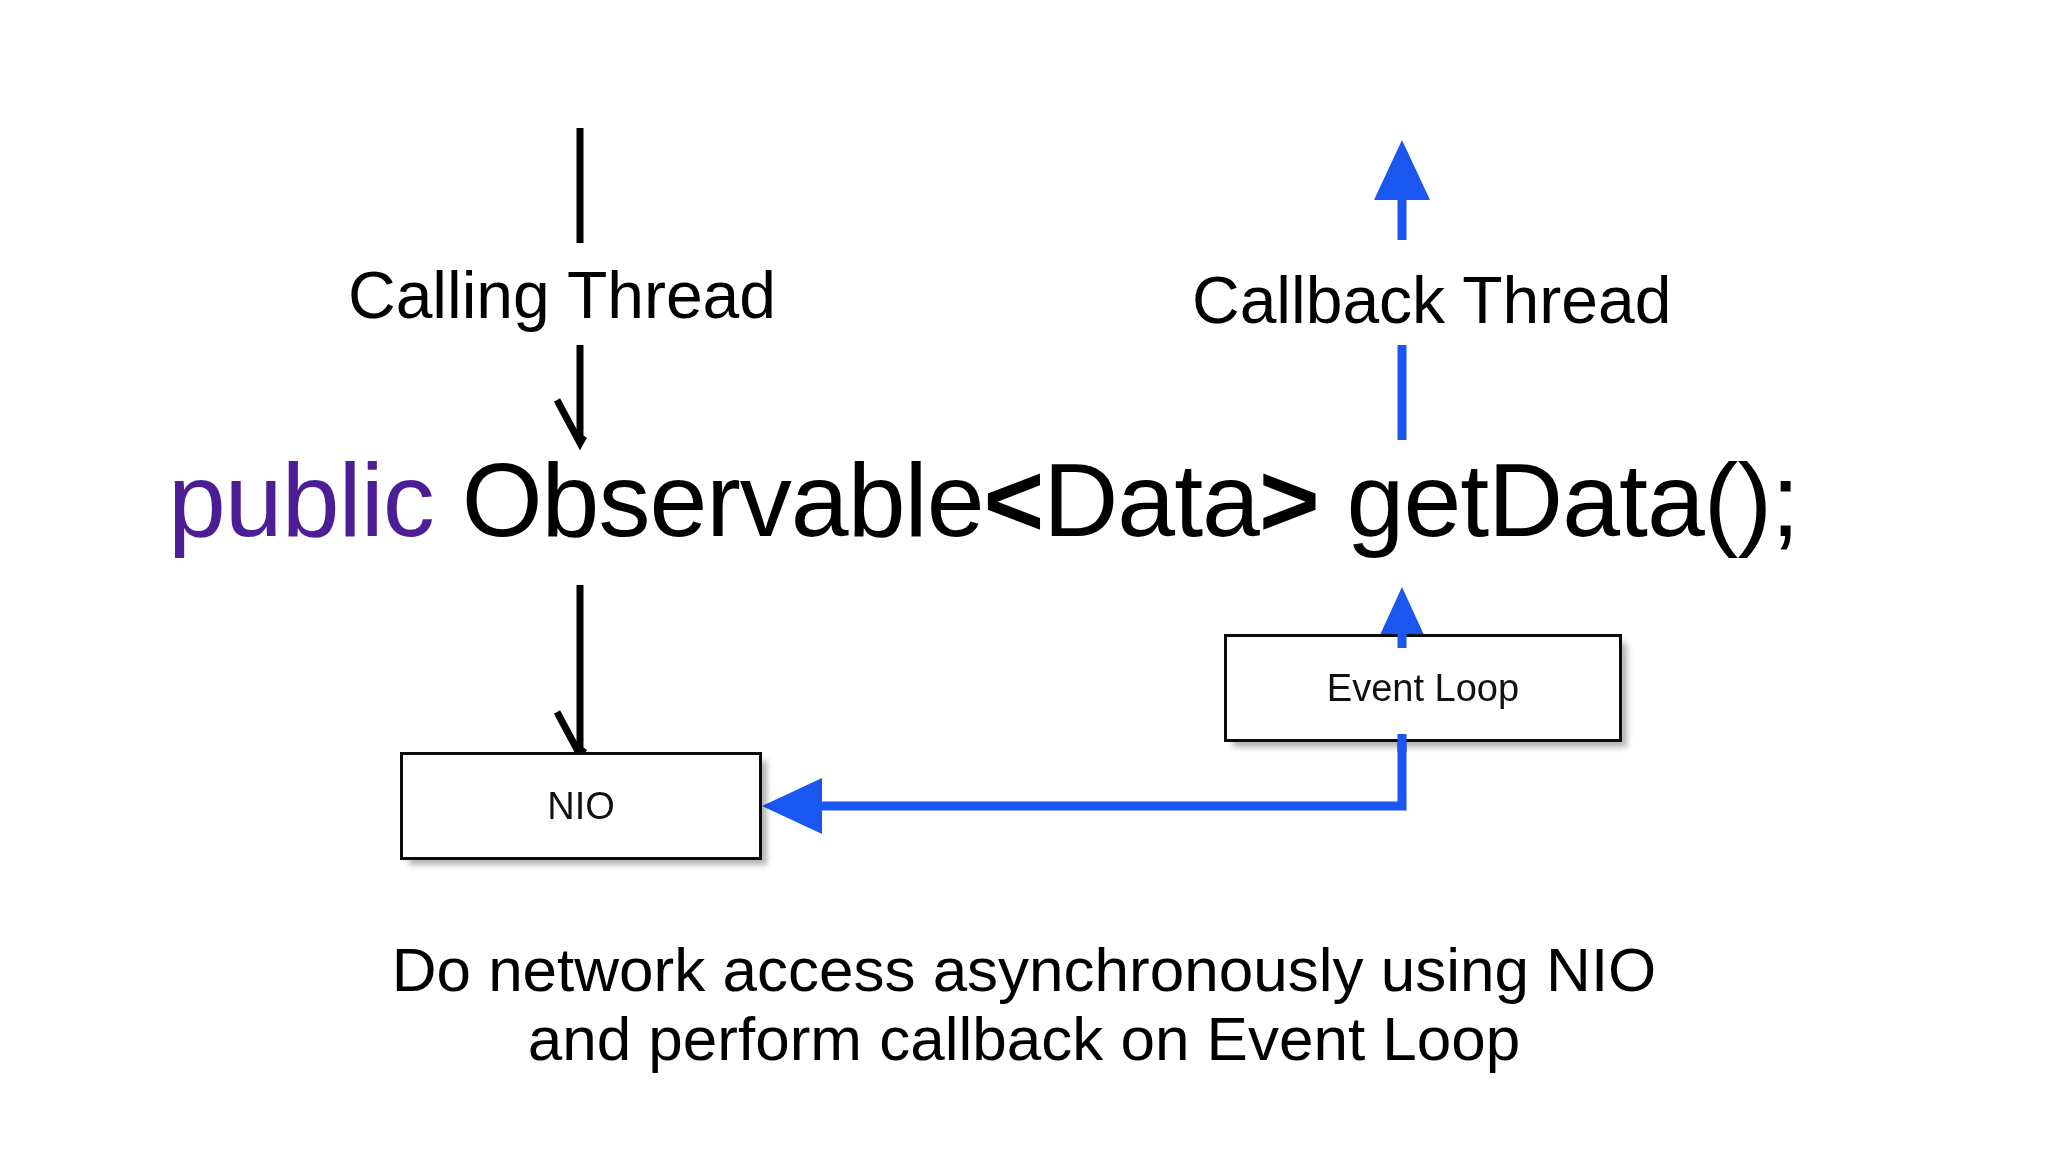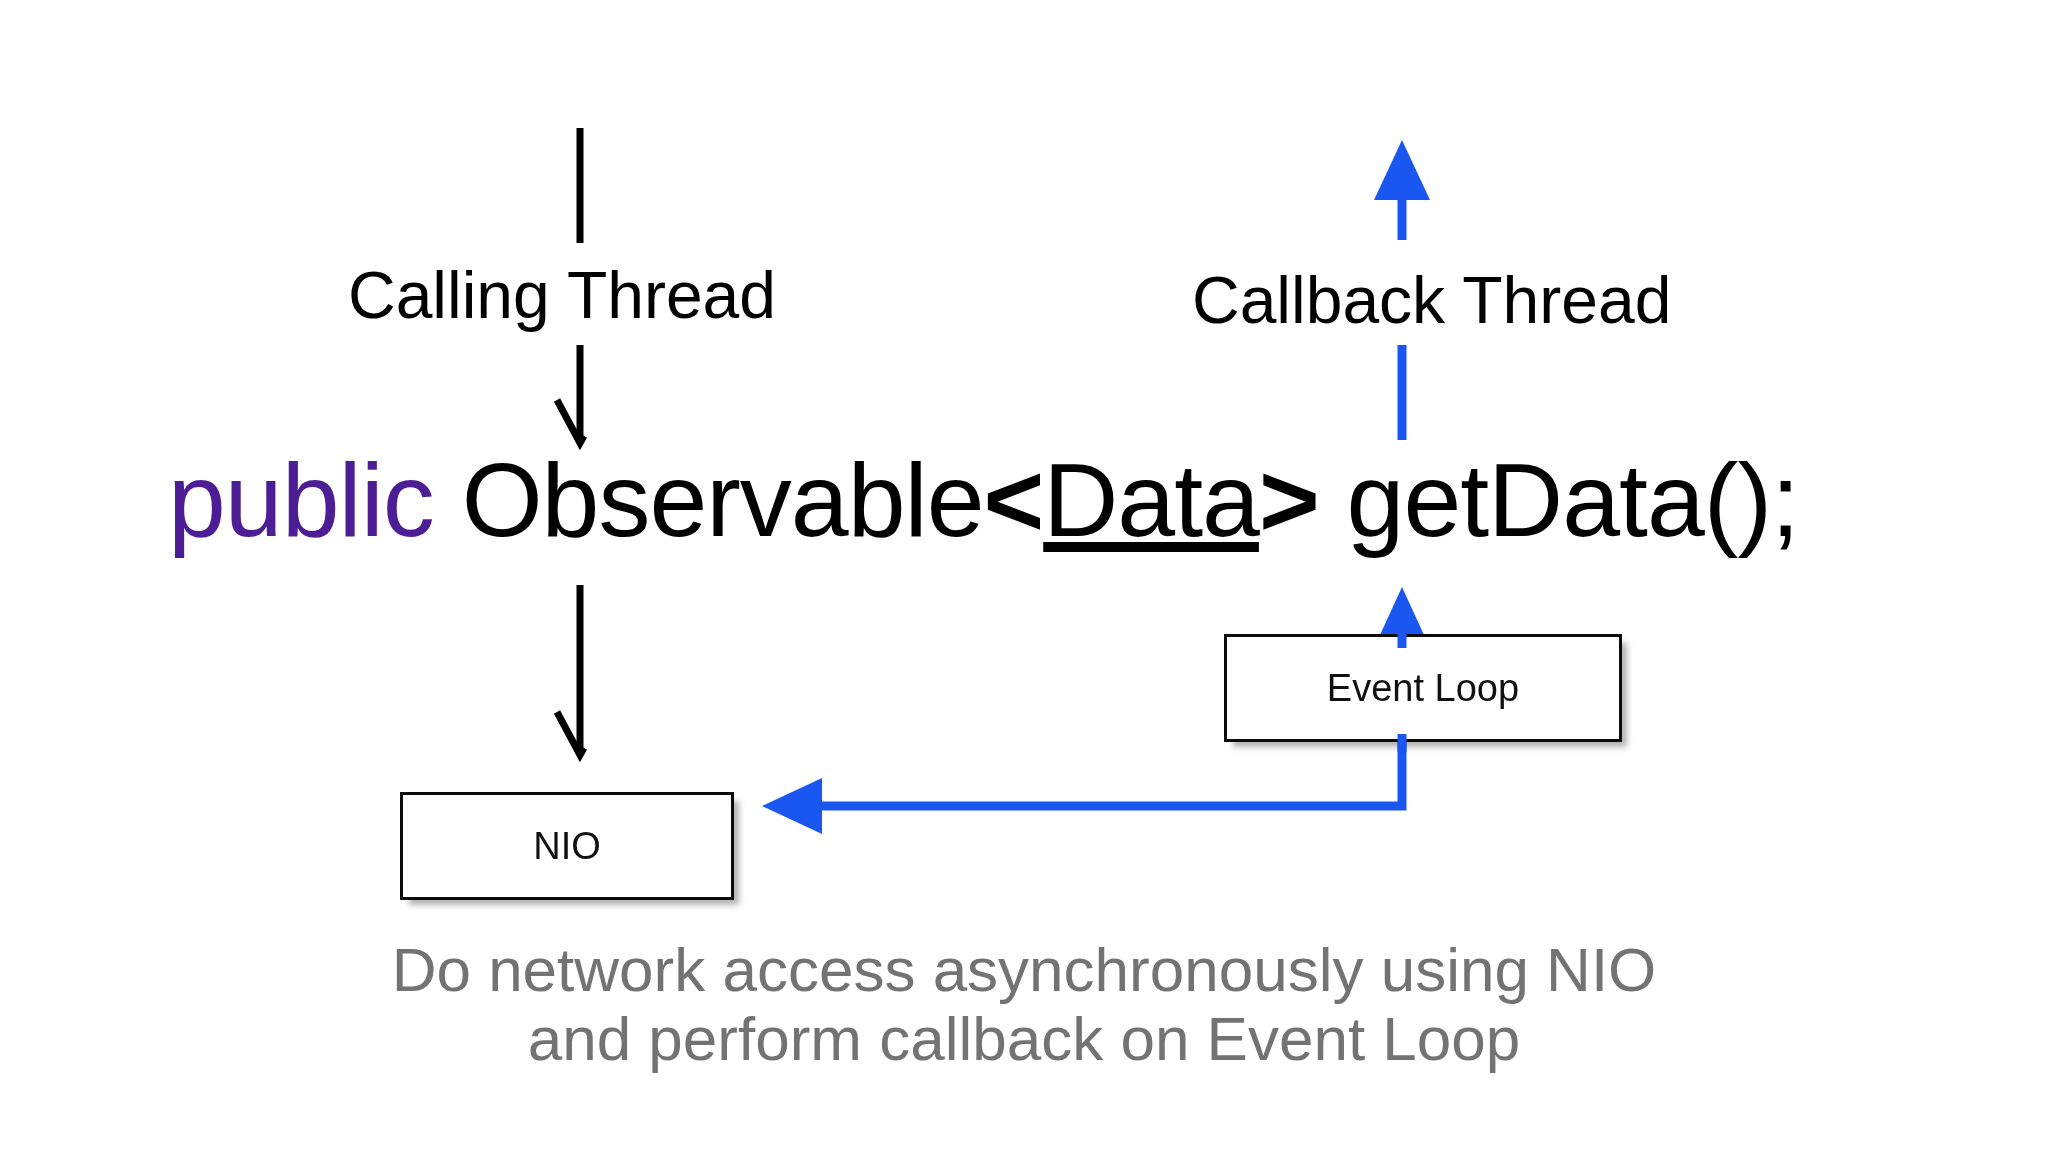--- a/index.html
+++ b/index.html
@@ -40,33 +40,33 @@
     white-space: nowrap;
     color: #000000;
     letter-spacing: -1px;
   }
   #code-line .kw-public {
     color: #4c1d95;
     font-weight: 400;
   }
   #code-line .type-observable { font-weight: 400; }
   #code-line .angle { font-weight: 700; }
-  #code-line .generic-arg { font-weight: 400; text-decoration: underline; }
+  #code-line .generic-arg { font-weight: 400; }
   #code-line .method-name { font-weight: 400; }
 
   
   #caption {
     position: absolute;
     left: 0;
     top: 935px;
     width: 2048px;
     text-align: center;
     font-size: 62px;
     line-height: 1.12;
-    color: #737373;
+    color: #000000;
   }
   #caption .cap-line { display: block; }
 
   
   .node-box {
     position: absolute;
     background: #ffffff;
     border: 3px solid #0b0b0b;
     box-shadow: 7px 7px 6px -2px rgba(0,0,0,0.30);
     display: flex;
@@ -74,22 +74,22 @@
     justify-content: center;
     box-sizing: border-box;
   }
   .node-box .node-label {
     font-size: 38px;
     color: #111111;
     line-height: 1;
   }
   #nio-box {
     left: 400px;
-    top: 792px;
-    width: 334px;
+    top: 752px;
+    width: 362px;
     height: 108px;
     z-index: 5;
     align-items: center;
   }
   #event-loop-box {
     left: 1224px;
     top: 634px;
     width: 398px;
     height: 108px;
     z-index: 5;

